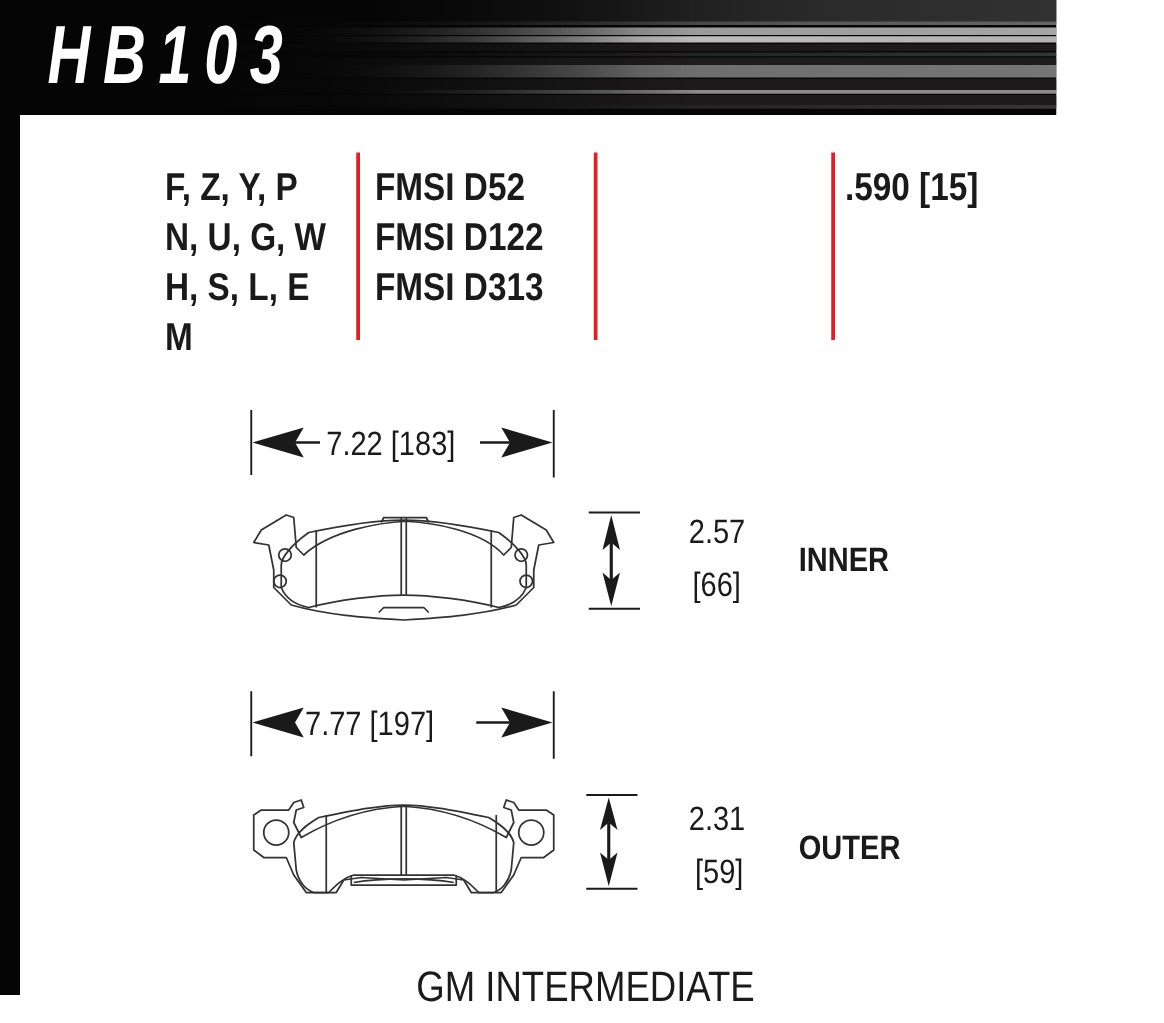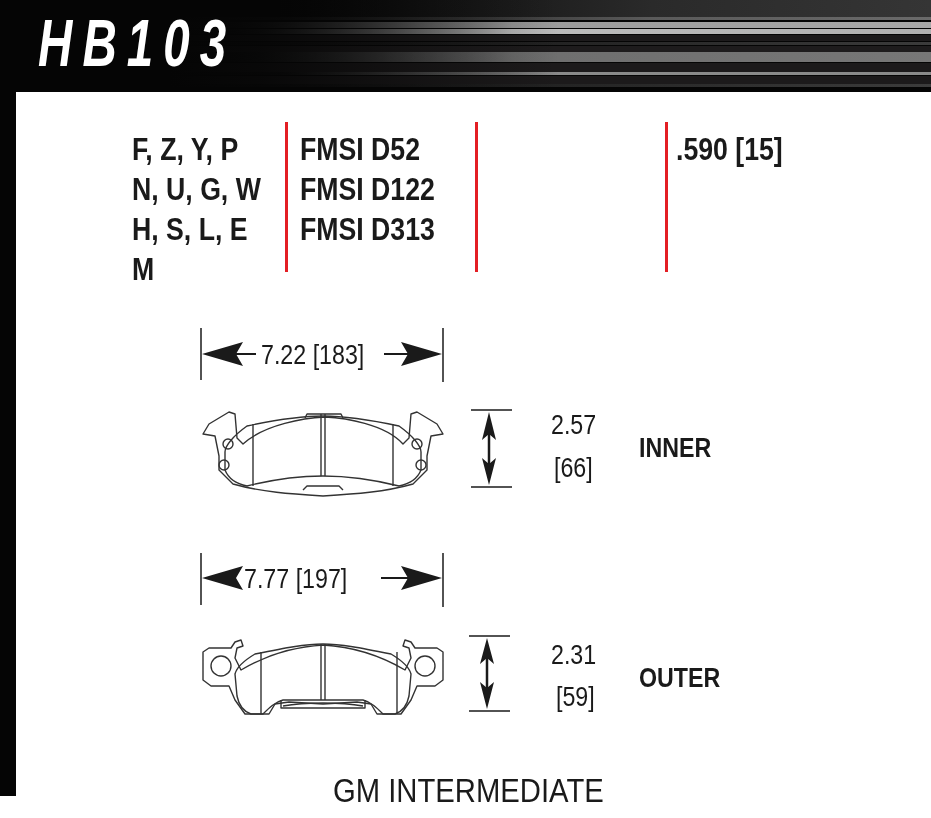--- a/index.html
+++ b/index.html
@@ -3,21 +3,21 @@
 <meta charset="utf-8">
 <style>
   html, body { margin: 0; padding: 0; }
   body {
     width: 931px; height: 818px; position: relative; overflow: hidden;
     background: #ffffff;
     font-family: "Liberation Sans", sans-serif;
     color: #1a1a1a;
   }
   .header {
-    position: absolute; left: 0; top: 0; width: 931px; height: 92px;
+    position: absolute; left: 0; top: 0; width: 845px; height: 92px;
     background: #050505; overflow: hidden;
   }
   .stripe { position: absolute; left: 0; width: 931px; }
   .header-fade {
     position: absolute; left: 0; top: 0; width: 931px; height: 92px;
     background: linear-gradient(to right, #050505 0%, #050505 18%, rgba(5,5,5,0.85) 28%, rgba(5,5,5,0.35) 45%, rgba(5,5,5,0) 60%);
   }
   .part-number {
     position: absolute; left: 38px; top: 10px;
     font-family: "Liberation Sans", sans-serif; font-weight: bold;

